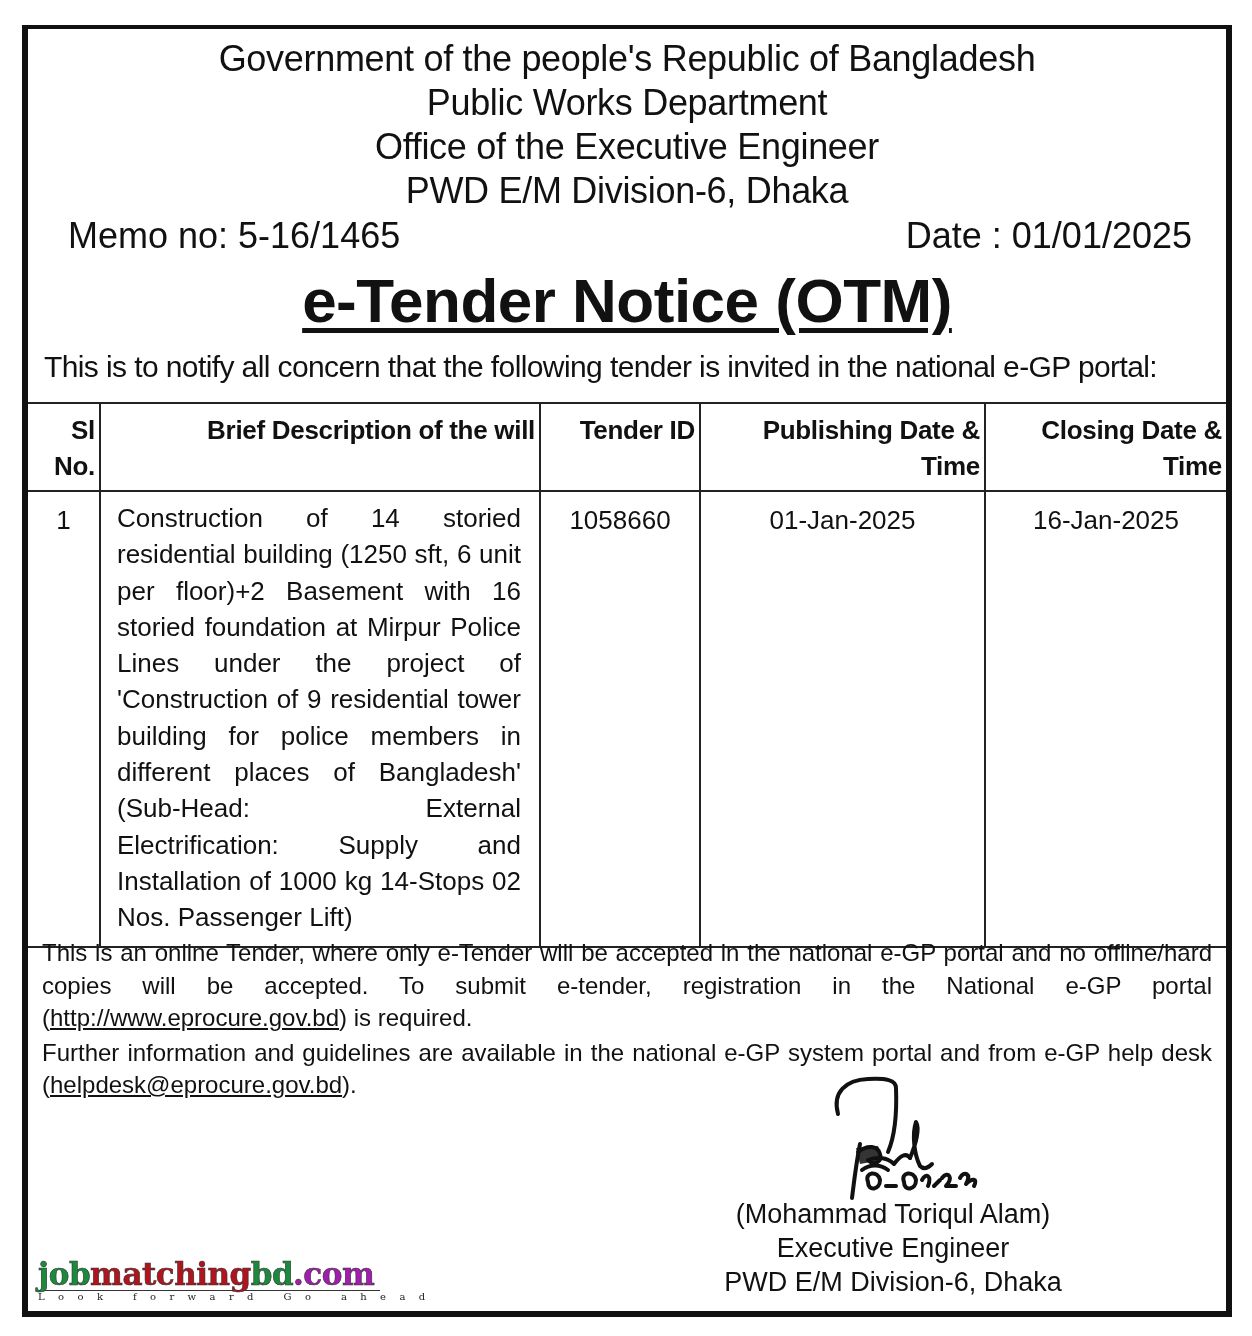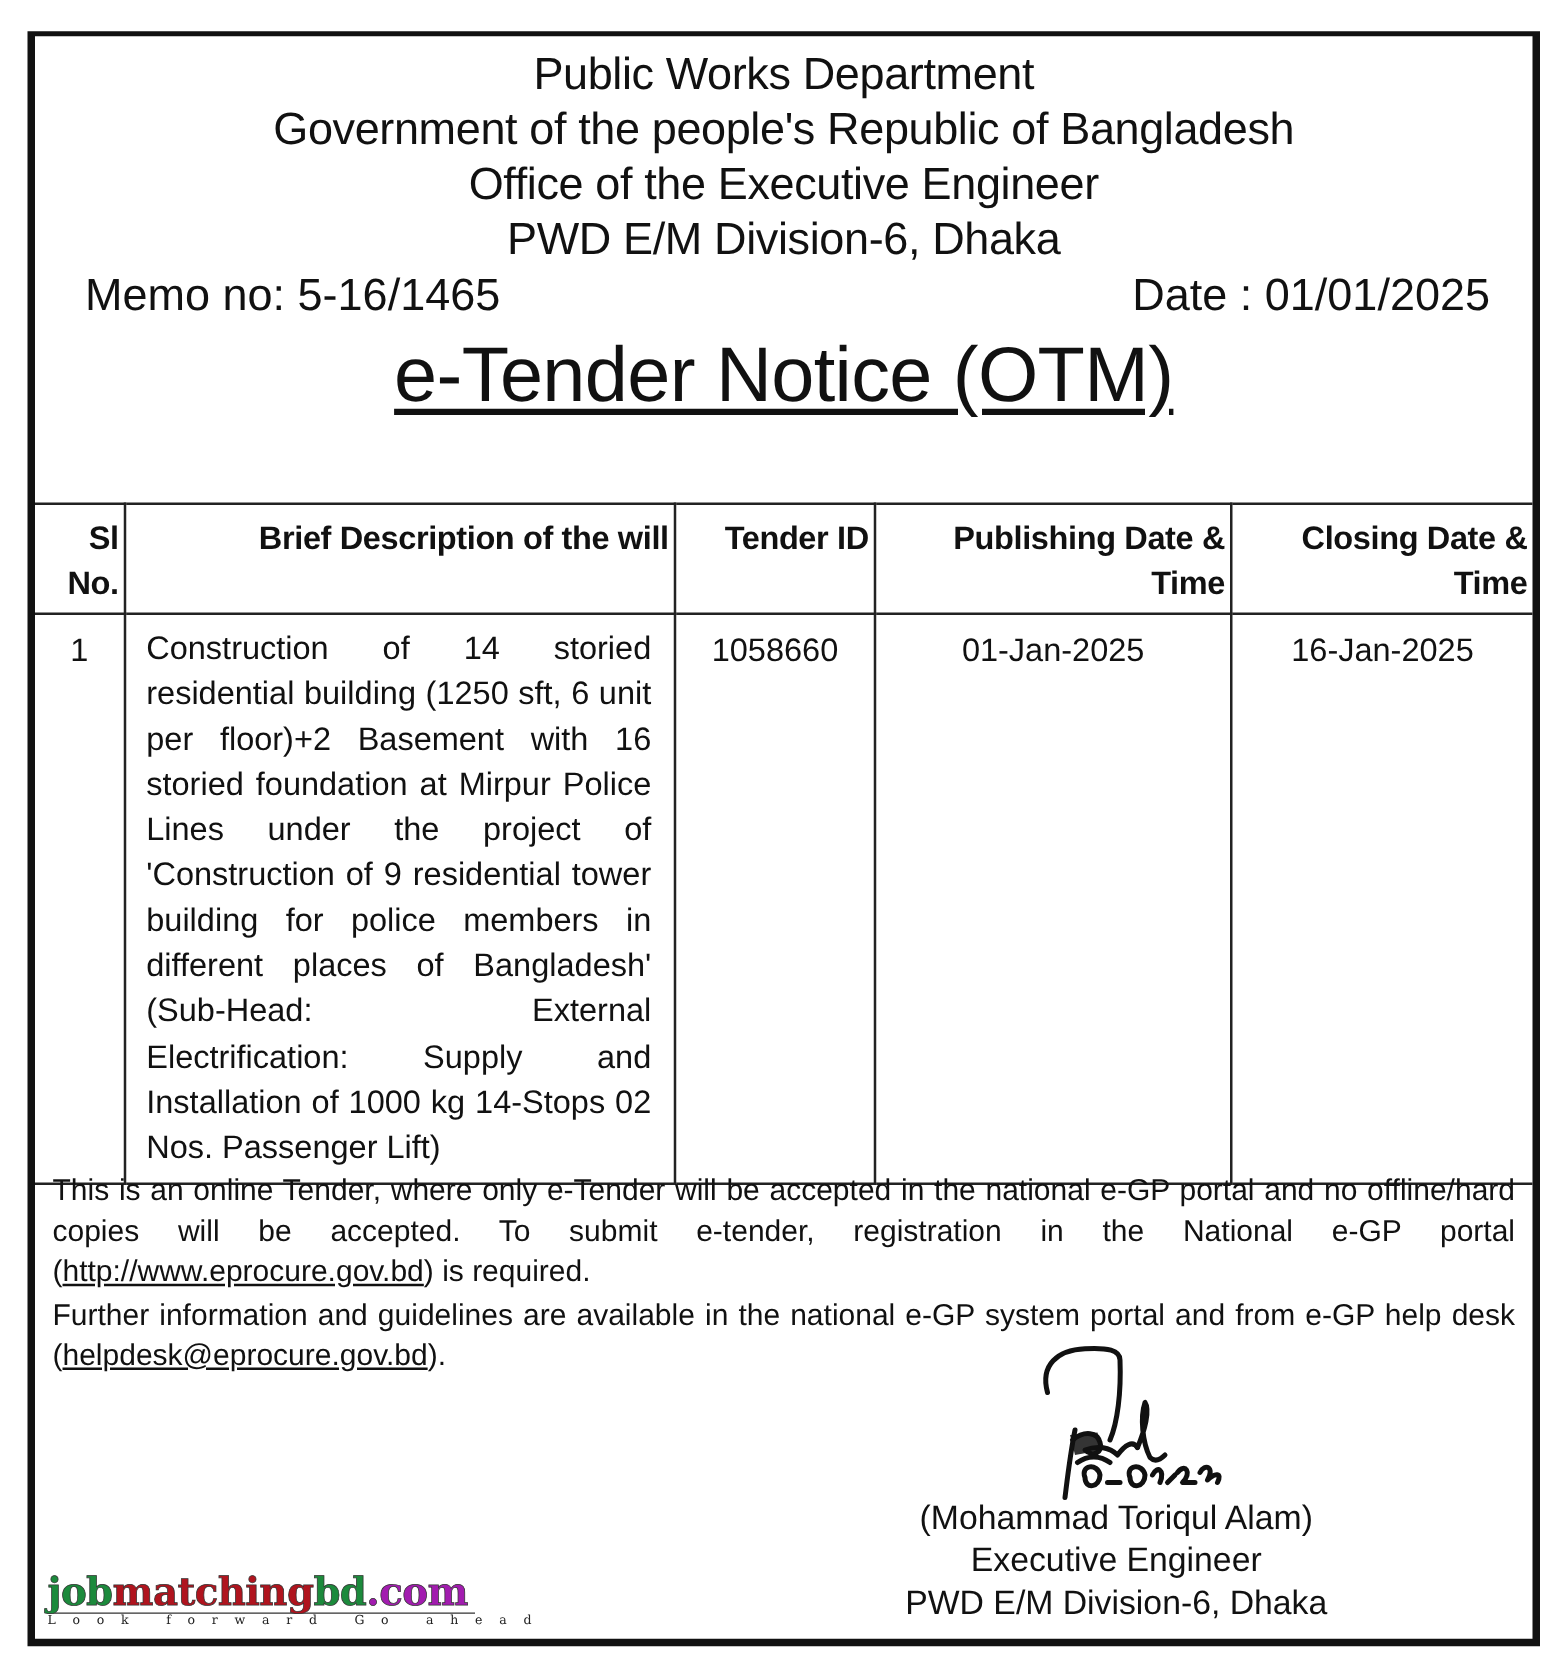--- a/index.html
+++ b/index.html
@@ -10,21 +10,21 @@
     border-left: 6px solid #111; border-right: 6px solid #111;
     background: #fff;
   }
   .hdr { position: absolute; left: 0; right: 0; text-align: center; font-size: 36px; line-height: 44px; letter-spacing: -0.3px; }
   .hdr .line { display: block; white-space: nowrap; }
   .memo-row { position: absolute; left: 40px; right: 34px; top: 186px; height: 46px; font-size: 36px; }
   .memo-row .memo { position: absolute; left: 0; top: 0; }
   .memo-row .date { position: absolute; right: 0; top: 0; }
   .title {
     position: absolute; left: 0; right: 0; top: 236px; text-align: center;
-    font-size: 62px; font-weight: normal; line-height: 72px; letter-spacing: -0.5px;
+    font-size: 62px; font-weight: bold; line-height: 72px; letter-spacing: -0.5px;
   }
   .title span { text-decoration: underline; text-decoration-thickness: 5px; text-underline-offset: 6px; }
   .intro { position: absolute; left: 16px; right: 10px; top: 318px; font-size: 30px; line-height: 40px; white-space: nowrap; letter-spacing: -0.6px; }
   table.tender {
     position: absolute; left: 0; top: 373px; width: 1198px; border-collapse: collapse;
     table-layout: fixed;
   }
   table.tender th, table.tender td {
     border: 2px solid #222; vertical-align: top; font-size: 26px; line-height: 36px;
   }
@@ -46,35 +46,36 @@
   .wm .r { color: #b0141e; }
   .wm .y { color: #a21caf; }
   .wm .tag { font-family: "DejaVu Serif", serif; font-size: 10px; letter-spacing: 13.4px; color: #222; border-top: 1.5px solid #333; line-height: 12px; white-space: nowrap; margin-top: 0px; width: 342px; }
 </style>
 </head>
 <body>
 
 <div class="frame">
 
   <div class="hdr" style="top:8px;">
+    <span class="line">Government of the people's Republic of Bangladesh</span>
     <span class="line">Public Works Department</span>
-    <span class="line">Government of the people's Republic of Bangladesh</span>
     <span class="line">Office of the Executive Engineer</span>
     <span class="line">PWD E/M Division-6, Dhaka</span>
   </div>
 
   <div class="memo-row">
     <span class="memo">Memo no: 5-16/1465</span>
     <span class="date">Date : 01/01/2025</span>
   </div>
 
   <div class="title">
     <span>e-Tender Notice (OTM)</span>
   </div>
 
+  <div class="intro">This is to notify all concern that the following tender is invited in the national e-GP portal:</div>
 
   <table class="tender">
     <colgroup>
       <col style="width:72px">
       <col style="width:440px">
       <col style="width:160px">
       <col style="width:285px">
       <col style="width:241px">
     </colgroup>
     <thead>

